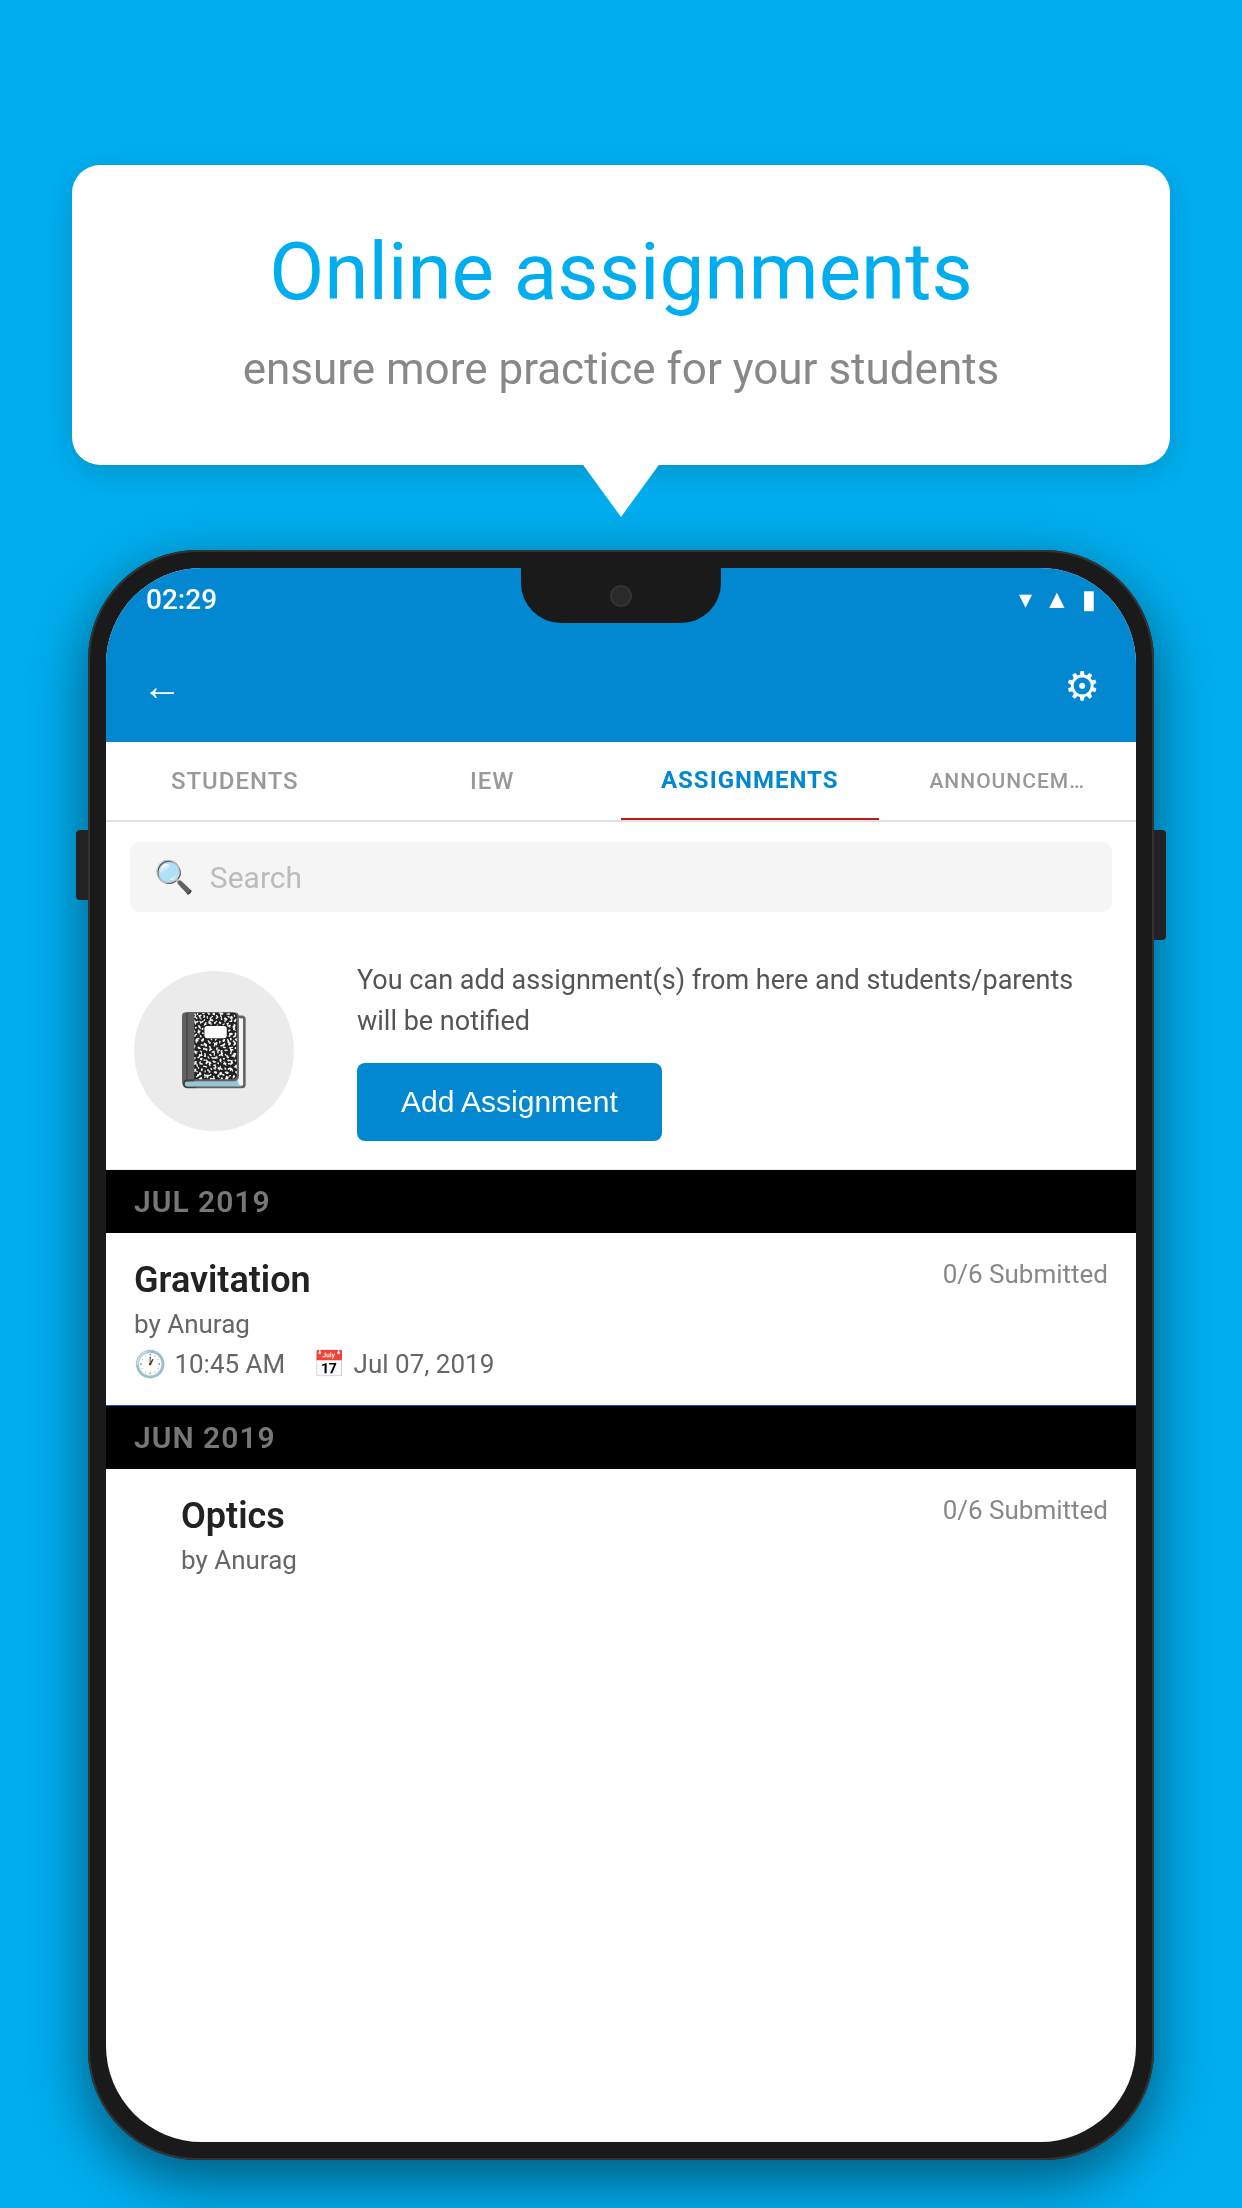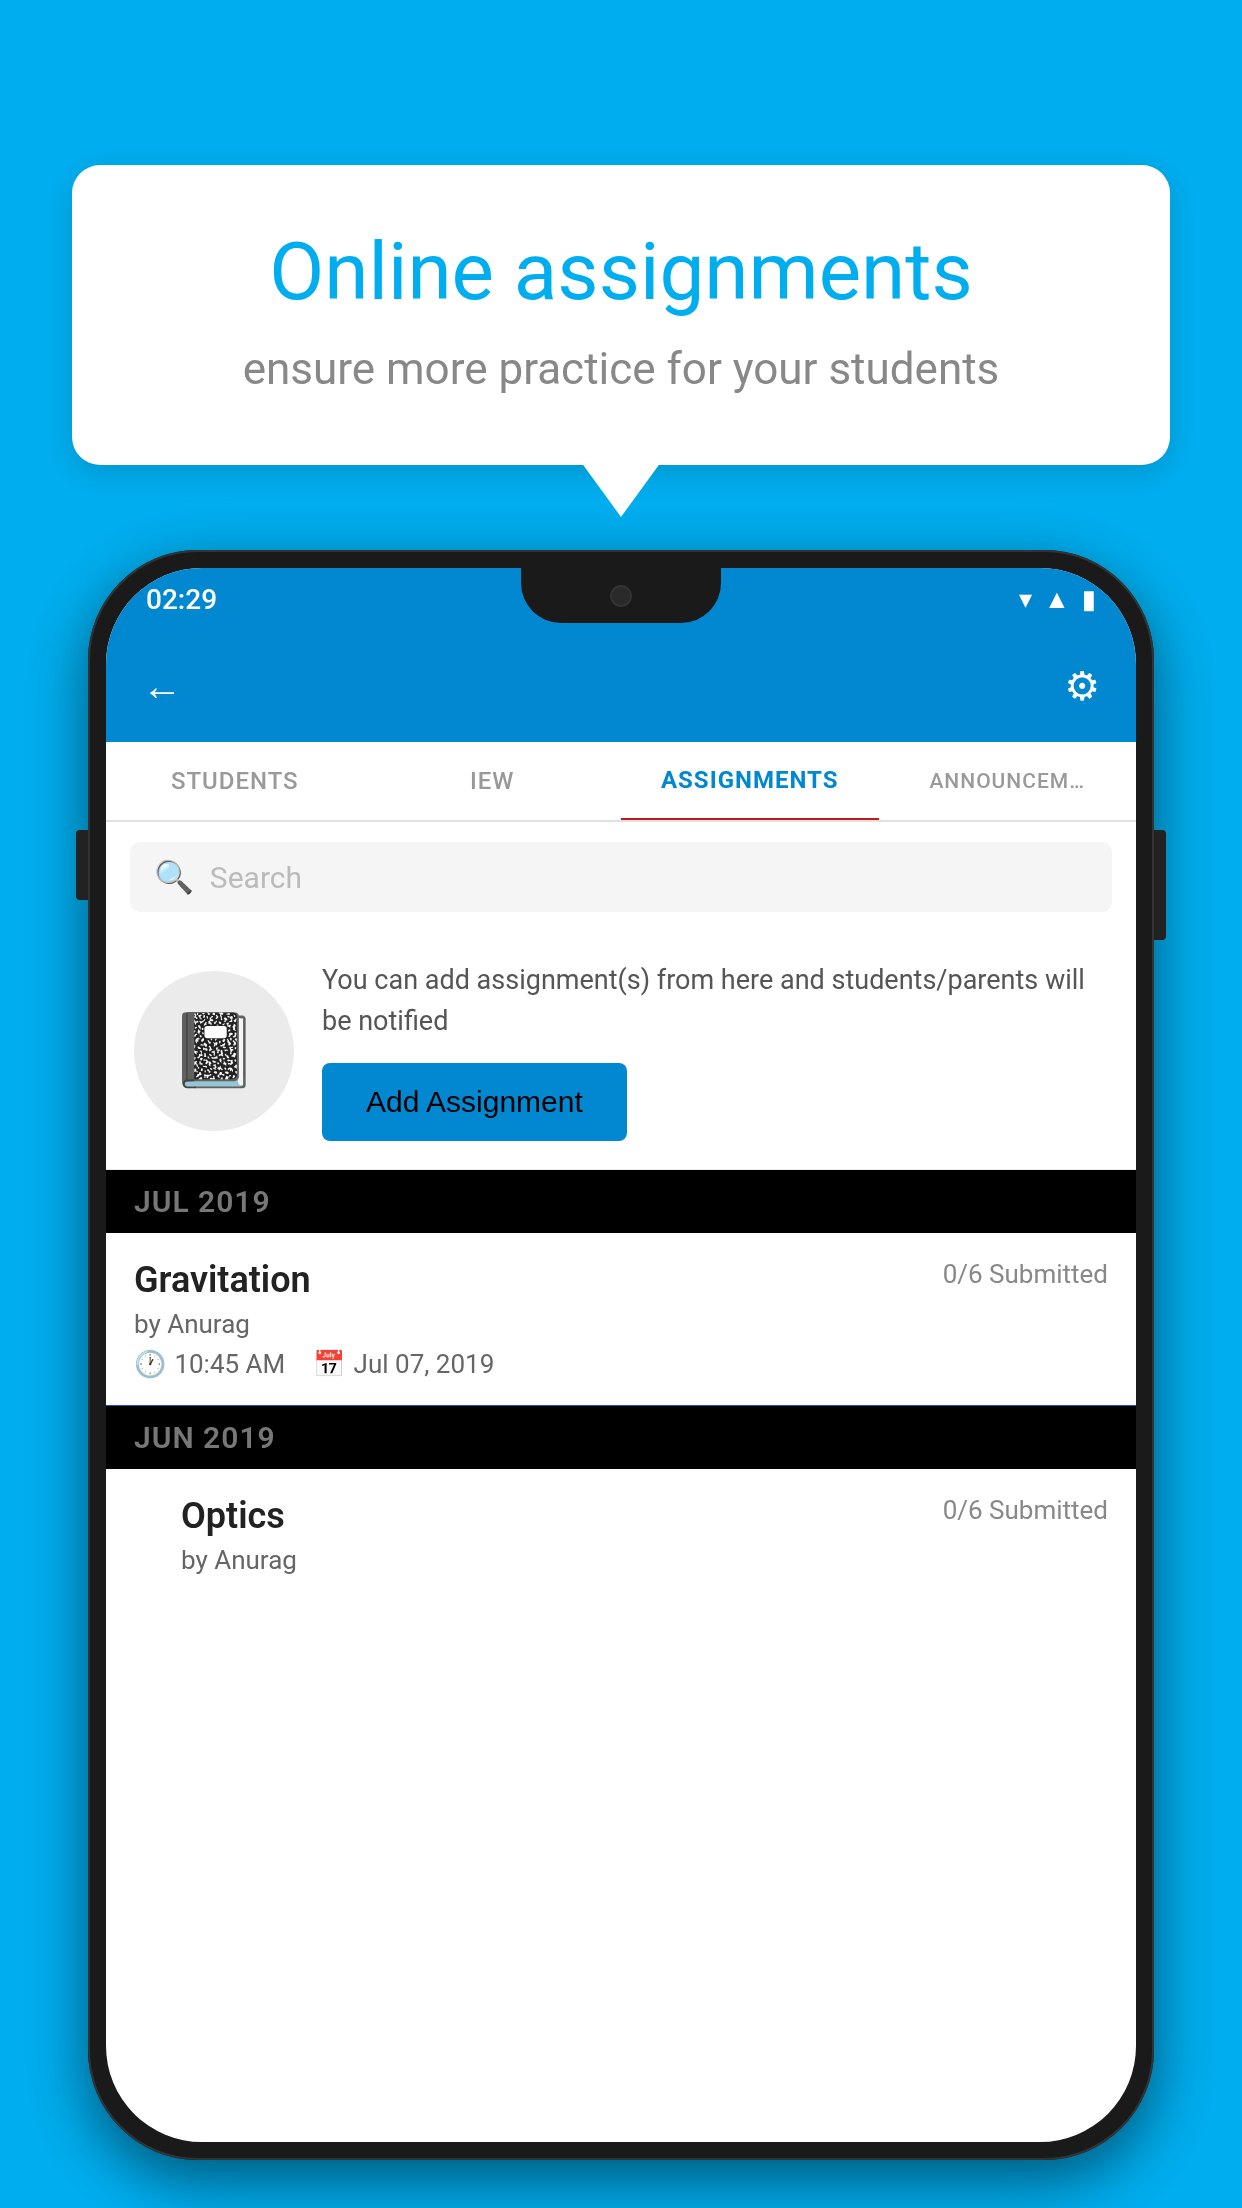--- a/index.html
+++ b/index.html
@@ -272,32 +272,33 @@
       justify-content: center;
       flex-shrink: 0;
     }
 
     .notebook-icon {
       font-size: 72px;
     }
 
     .add-assignment-text-block {
       flex: 1;
+      margin-left: 35px;
     }
 
     .add-assignment-desc {
       font-size: 27px;
       color: #555;
       line-height: 1.5;
       margin-bottom: 22px;
     }
 
     .add-assignment-btn {
       background: #0288D1;
-      color: #000000;
+      color: #ffffff;
       border: none;
       border-radius: 8px;
       padding: 22px 44px;
       font-size: 30px;
       font-weight: 500;
       cursor: pointer;
     }
 
     
     .section-header {

